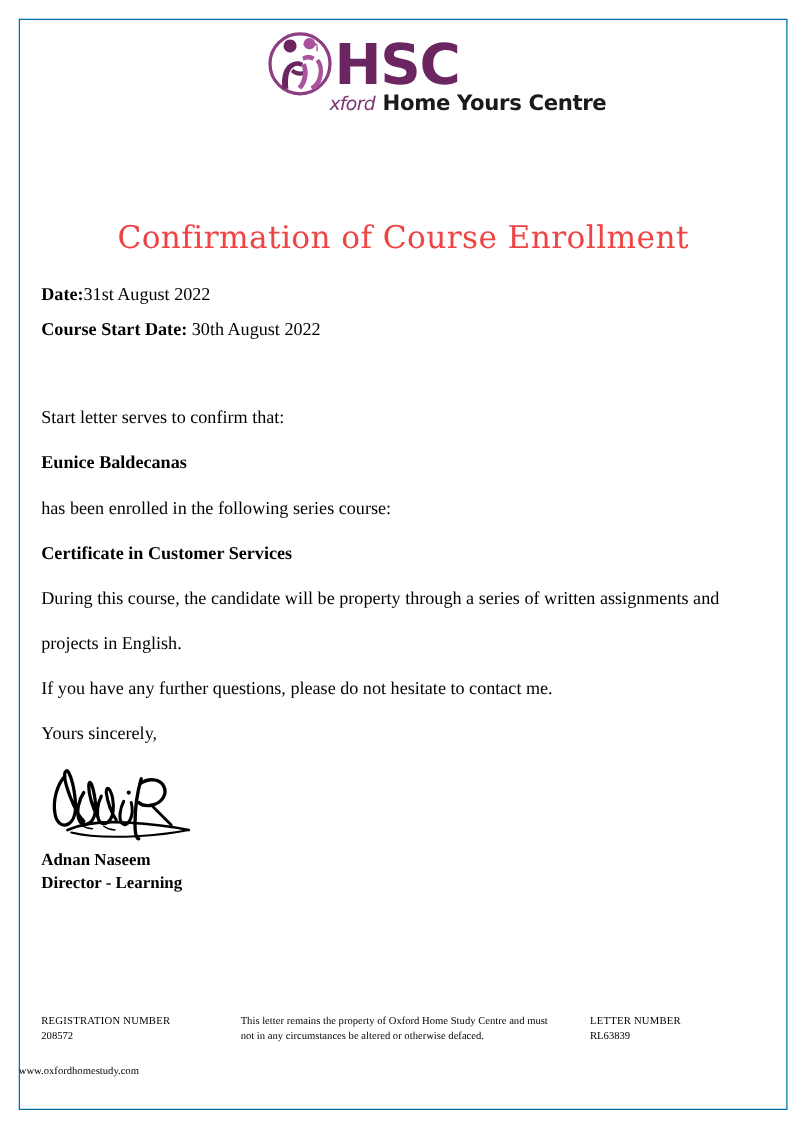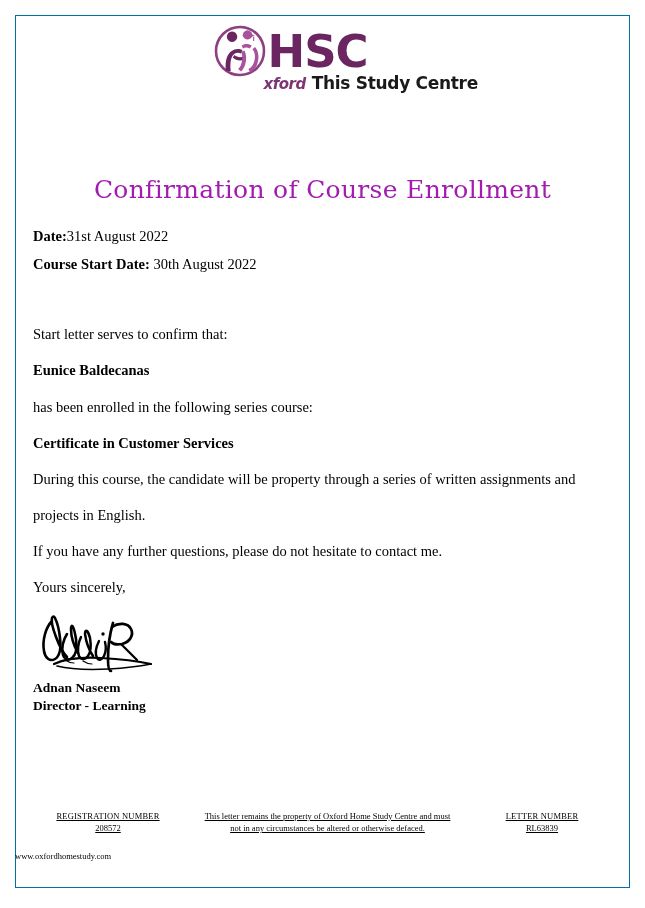--- a/index.html
+++ b/index.html
@@ -83,21 +83,21 @@
   .logo-bottom {
     display: flex;
     align-items: baseline;
     margin-top: -4px;
     margin-left: 50px;
     white-space: nowrap;
   }
   .logo-xford {
     font-family: "DejaVu Sans", sans-serif;
     font-style: italic;
-    font-weight: bold;
+    font-weight: normal;
     font-size: 15px;
     color: #7b3573;
     letter-spacing: -0.5px;
   }
   .logo-tagline {
     font-family: "DejaVu Sans", sans-serif;
     font-weight: bold;
     font-size: 17px;
     color: #1a1a1a;
     margin-left: 6px;
@@ -107,21 +107,21 @@
   
   .doc-title {
     position: absolute;
     left: 0;
     top: 160px;
     width: 615px;
     text-align: center;
     font-family: "DejaVu Serif", "Liberation Serif", serif;
     font-size: 25px;
     font-weight: normal;
-    color: #a21caf;
+    color: #ef4444;
     letter-spacing: 0.3px;
   }
 
   
   .body-area {
     position: absolute;
     left: 18px;
     top: 212px;
     width: 575px;
   }
@@ -171,23 +171,22 @@
     display: flex;
     align-items: flex-start;
     justify-content: space-between;
     padding: 0 18px;
     box-sizing: border-box;
   }
   .footer-col {
     font-family: "Liberation Serif", serif;
     font-size: 8.5px;
     line-height: 1.45;
-    text-align: center;
-    color: #000000;
-    text-decoration: underline;
+    text-align: left;
+    color: #000000;
   }
   .footer-col.left { width: 150px; }
   .footer-col.center { width: 270px; }
   .footer-col.right { width: 140px; }
   .footer-heading { letter-spacing: 0.2px; }
   .footer-url {
     margin-top: 16px;
     font-family: "Liberation Serif", serif;
     font-size: 8.5px;
     color: #000000;
@@ -214,21 +213,21 @@
             <path d="M28 10.5 l6.2 -3 l6.4 3 l-6.4 2.9 Z" fill="#a8539c"></path>
             <path d="M40.2 11.4 l0 4.6 l-1.1 0 l0 -4.2 Z" fill="#a8539c"></path>
             <path d="M41 22 c3.5 3.5 4.6 10.5 2.2 17.2 c-1.4 3.9 -4 6.8 -7 8.2 l-1.8 -3.3 c2.4 -1.2 4.4 -3.5 5.5 -6.6 c1.9 -5.3 1.1 -10.7 -1.4 -13.3 Z" fill="#a8539c"></path>
             <path d="M27.8 20.4 c3.1 -1.9 7 -1.8 10 0.2 l-2 3 c-2.1 -1.4 -4.8 -1.4 -6.9 -0.1 Z" fill="#a8539c"></path>
             <path d="M30.5 25.5 c2 4 2.2 9.4 0.6 14.2 c-0.9 2.8 -2.3 5.1 -4 6.8 l-3 -2.4 c1.4 -1.4 2.6 -3.3 3.3 -5.6 c1.3 -4 1.2 -8.4 -0.3 -11.6 Z" fill="#a8539c"></path>
           </svg>
           <div class="logo-word">HSC</div>
         </div>
         <div class="logo-bottom">
           <span class="logo-xford">xford</span>
-          <span class="logo-tagline">This Study Centre</span>
+          <span class="logo-tagline">Home Yours Centre</span>
         </div>
       </div>
     </div>
 
     <div class="doc-title">Confirmation of Course Enrollment</div>
 
     <div class="body-area">
 
       <div class="line">
         <span class="inline-label">Date:</span><span class="inline-value">31st August 2022</span>

